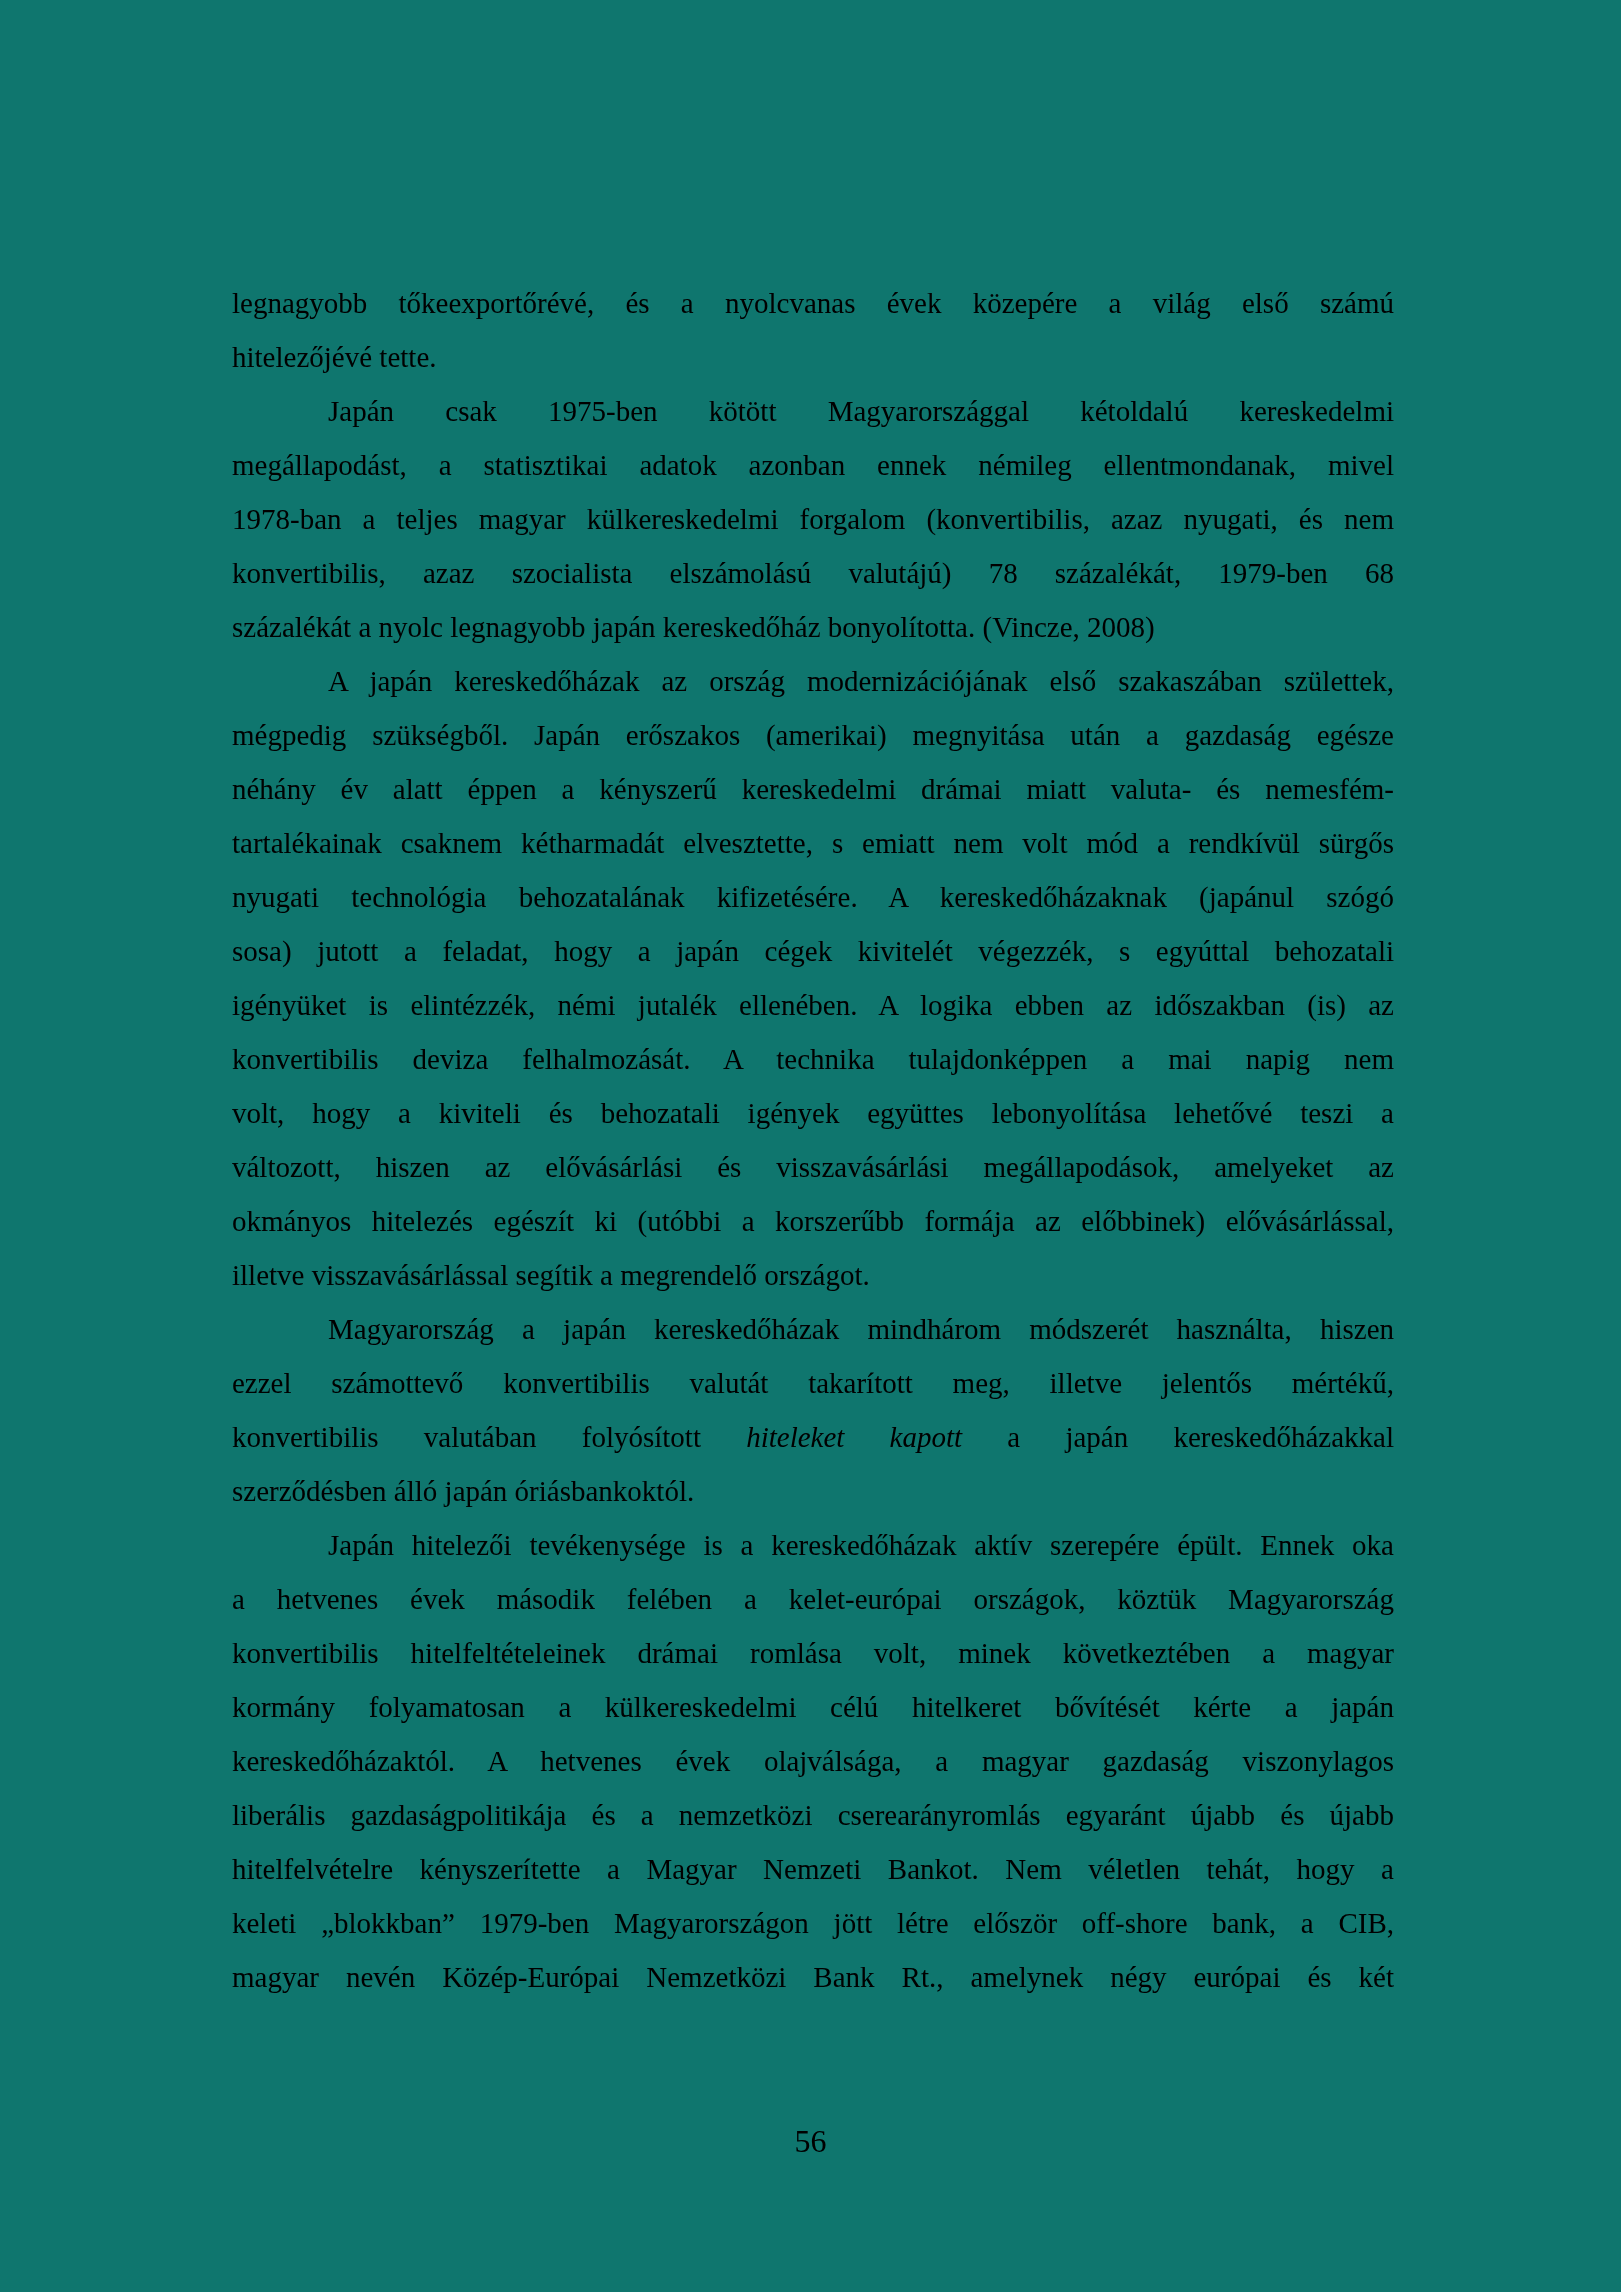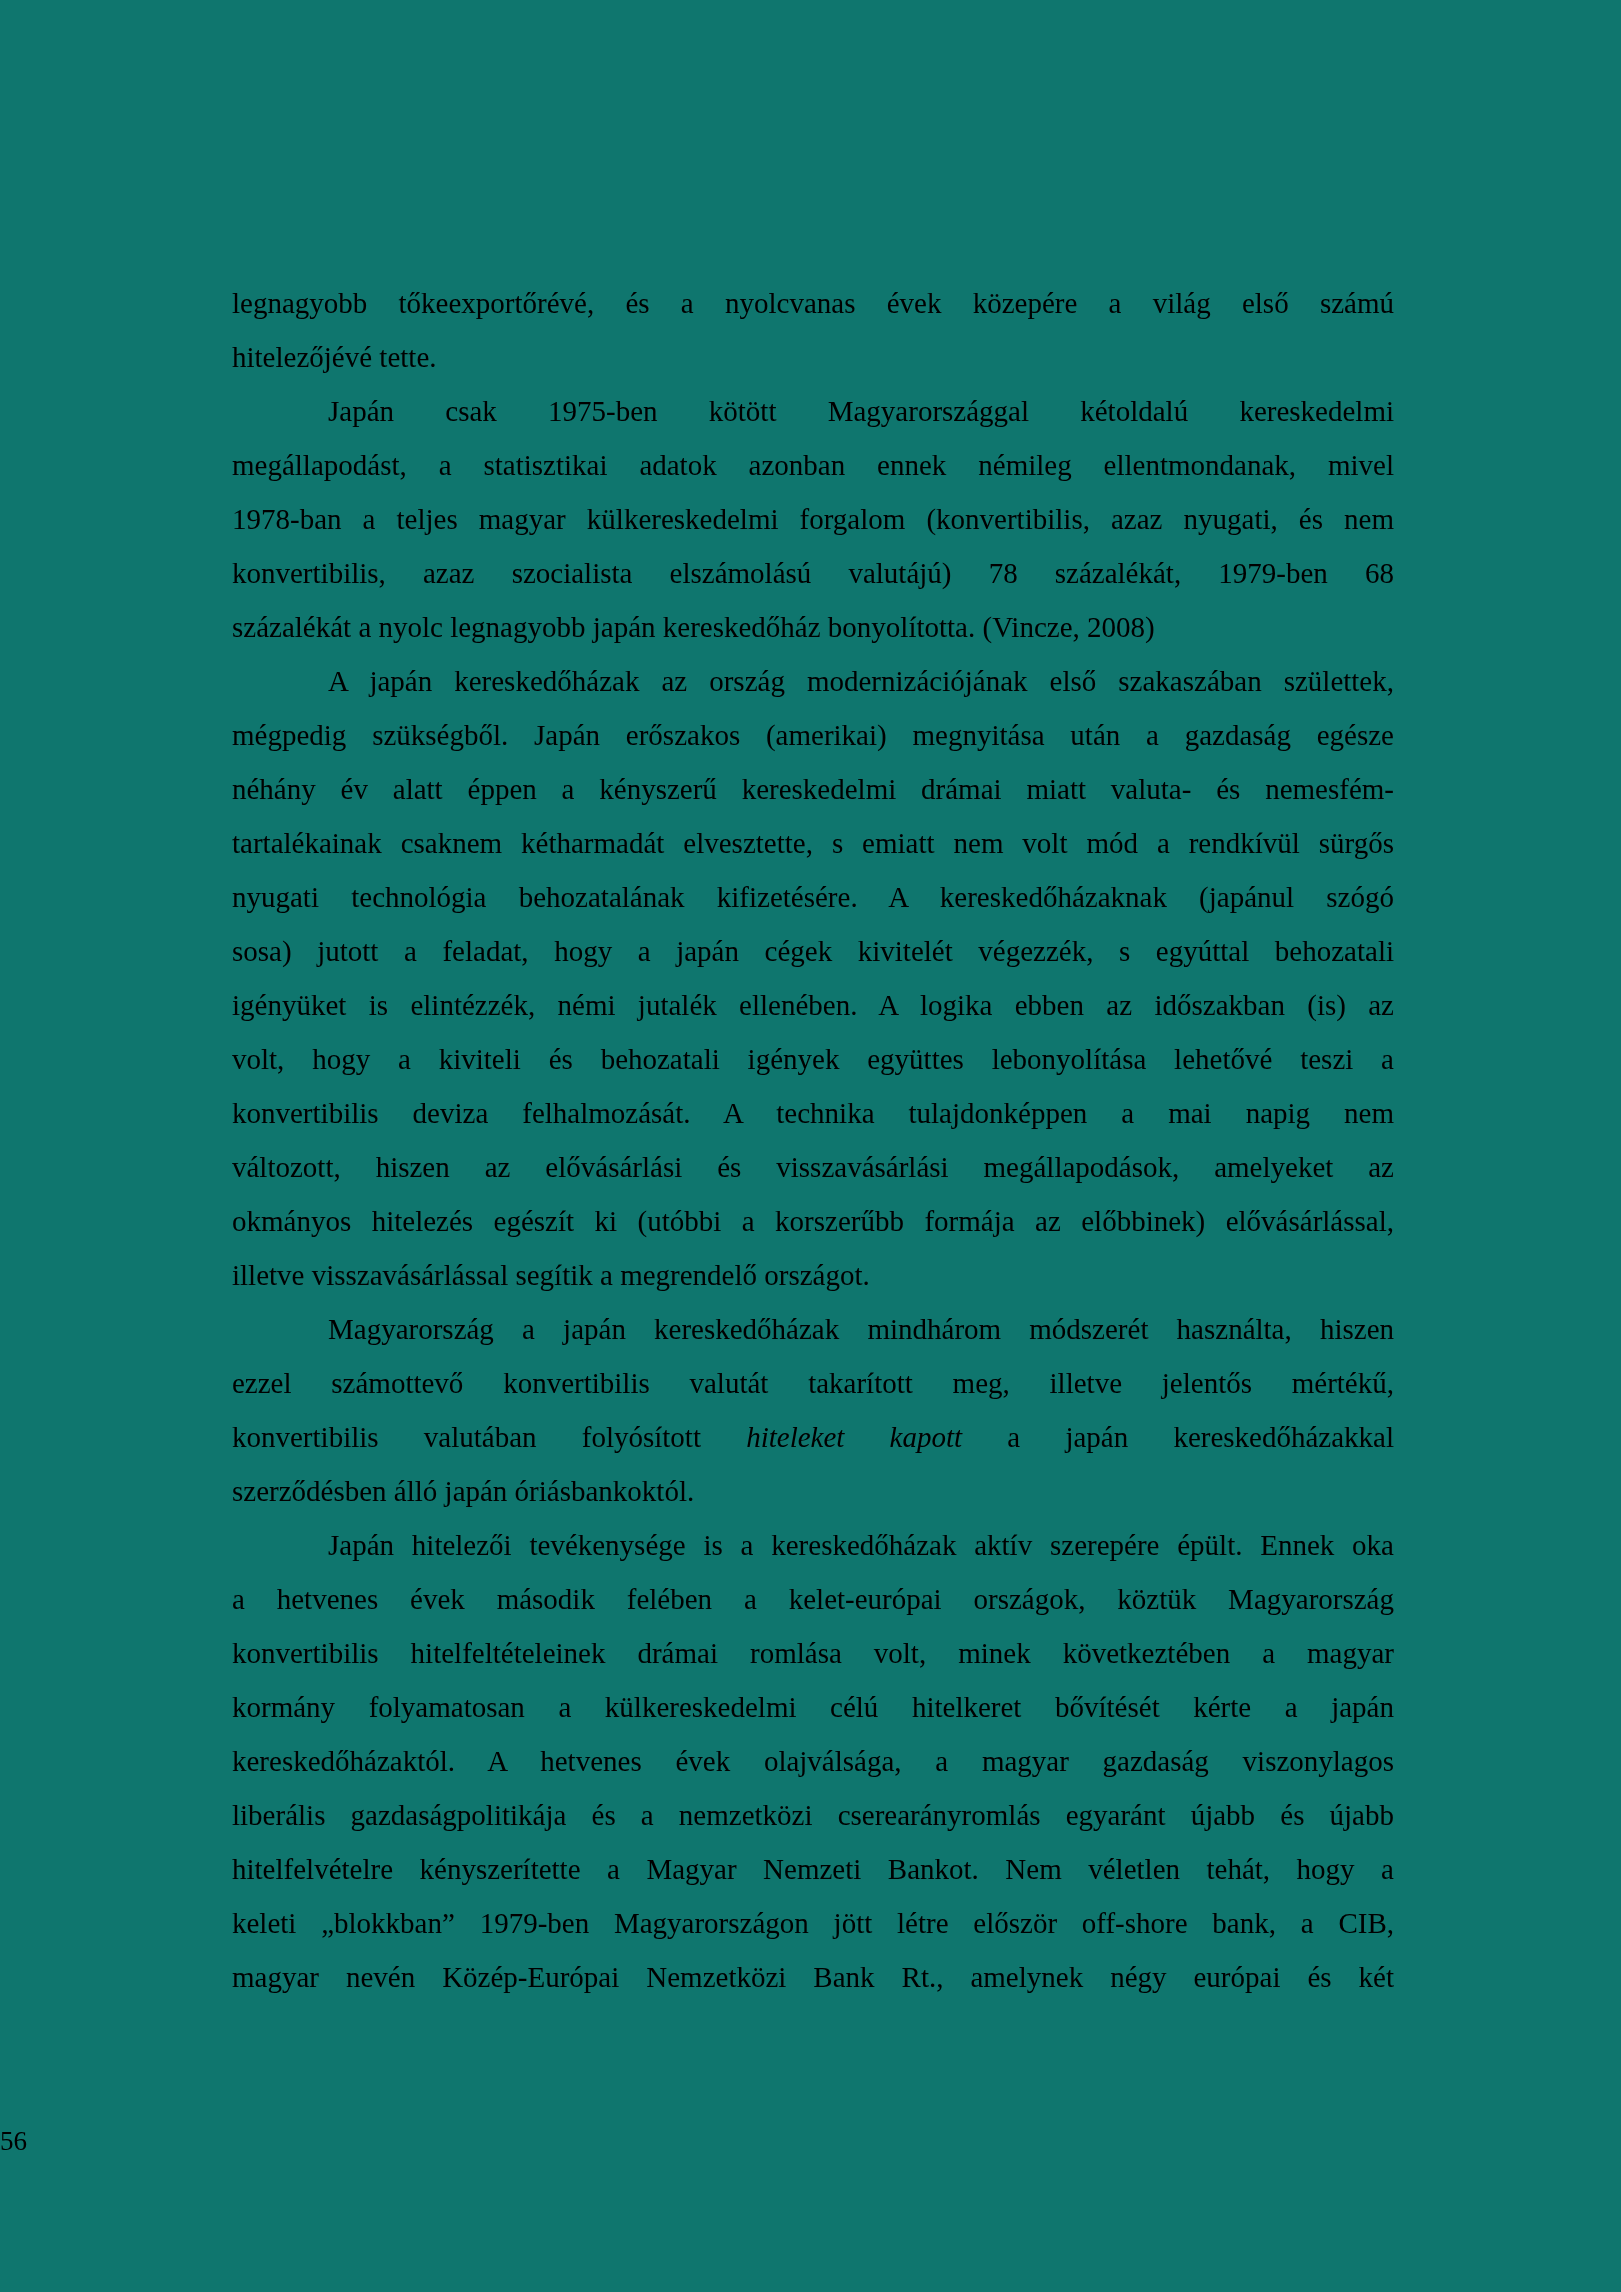--- a/index.html
+++ b/index.html
@@ -35,21 +35,22 @@
   }
   .line.indent {
     padding-left: 96px;
   }
   em { font-style: italic; margin-top: 28px; }
   .page-number {
     position: absolute;
     top: 2114px;
     left: 0;
     width: 100%;
-    font-size: 27px;
+    text-align: center;
+    font-size: 32px;
     line-height: 54px;
   }
 </style>
 </head>
 <body>
 
 <div class="page">
   <div class="text-block">
       <div>
         <div class="line">legnagyobb tőkeexportőrévé, és a nyolcvanas évek közepére a világ első számú</div>
@@ -63,22 +64,22 @@
         <div class="line final">százalékát a nyolc legnagyobb japán kereskedőház bonyolította. (Vincze, 2008)</div>
       </div>
       <div>
         <div class="line indent">A japán kereskedőházak az ország modernizációjának első szakaszában születtek,</div>
         <div class="line">mégpedig szükségből. Japán erőszakos (amerikai) megnyitása után a gazdaság egésze</div>
         <div class="line">néhány év alatt éppen a kényszerű kereskedelmi drámai miatt valuta- és nemesfém-</div>
         <div class="line">tartalékainak csaknem kétharmadát elvesztette, s emiatt nem volt mód a rendkívül sürgős</div>
         <div class="line">nyugati technológia behozatalának kifizetésére. A kereskedőházaknak (japánul szógó</div>
         <div class="line">sosa) jutott a feladat, hogy a japán cégek kivitelét végezzék, s egyúttal behozatali</div>
         <div class="line">igényüket is elintézzék, némi jutalék ellenében. A logika ebben az időszakban (is) az</div>
+        <div class="line">konvertibilis deviza felhalmozását. A technika tulajdonképpen a mai napig nem</div>
         <div class="line">volt, hogy a kiviteli és behozatali igények együttes lebonyolítása lehetővé teszi a</div>
-        <div class="line">konvertibilis deviza felhalmozását. A technika tulajdonképpen a mai napig nem</div>
         <div class="line">változott, hiszen az elővásárlási és visszavásárlási megállapodások, amelyeket az</div>
         <div class="line">okmányos hitelezés egészít ki (utóbbi a korszerűbb formája az előbbinek) elővásárlással,</div>
         <div class="line final">illetve visszavásárlással segítik a megrendelő országot.</div>
       </div>
       <div>
         <div class="line indent">Magyarország a japán kereskedőházak mindhárom módszerét használta, hiszen</div>
         <div class="line">ezzel számottevő konvertibilis valutát takarított meg, illetve jelentős mértékű,</div>
         <div class="line">konvertibilis valutában folyósított <em>hiteleket kapott</em> a japán kereskedőházakkal</div>
         <div class="line final">szerződésben álló japán óriásbankoktól.</div>
       </div>

